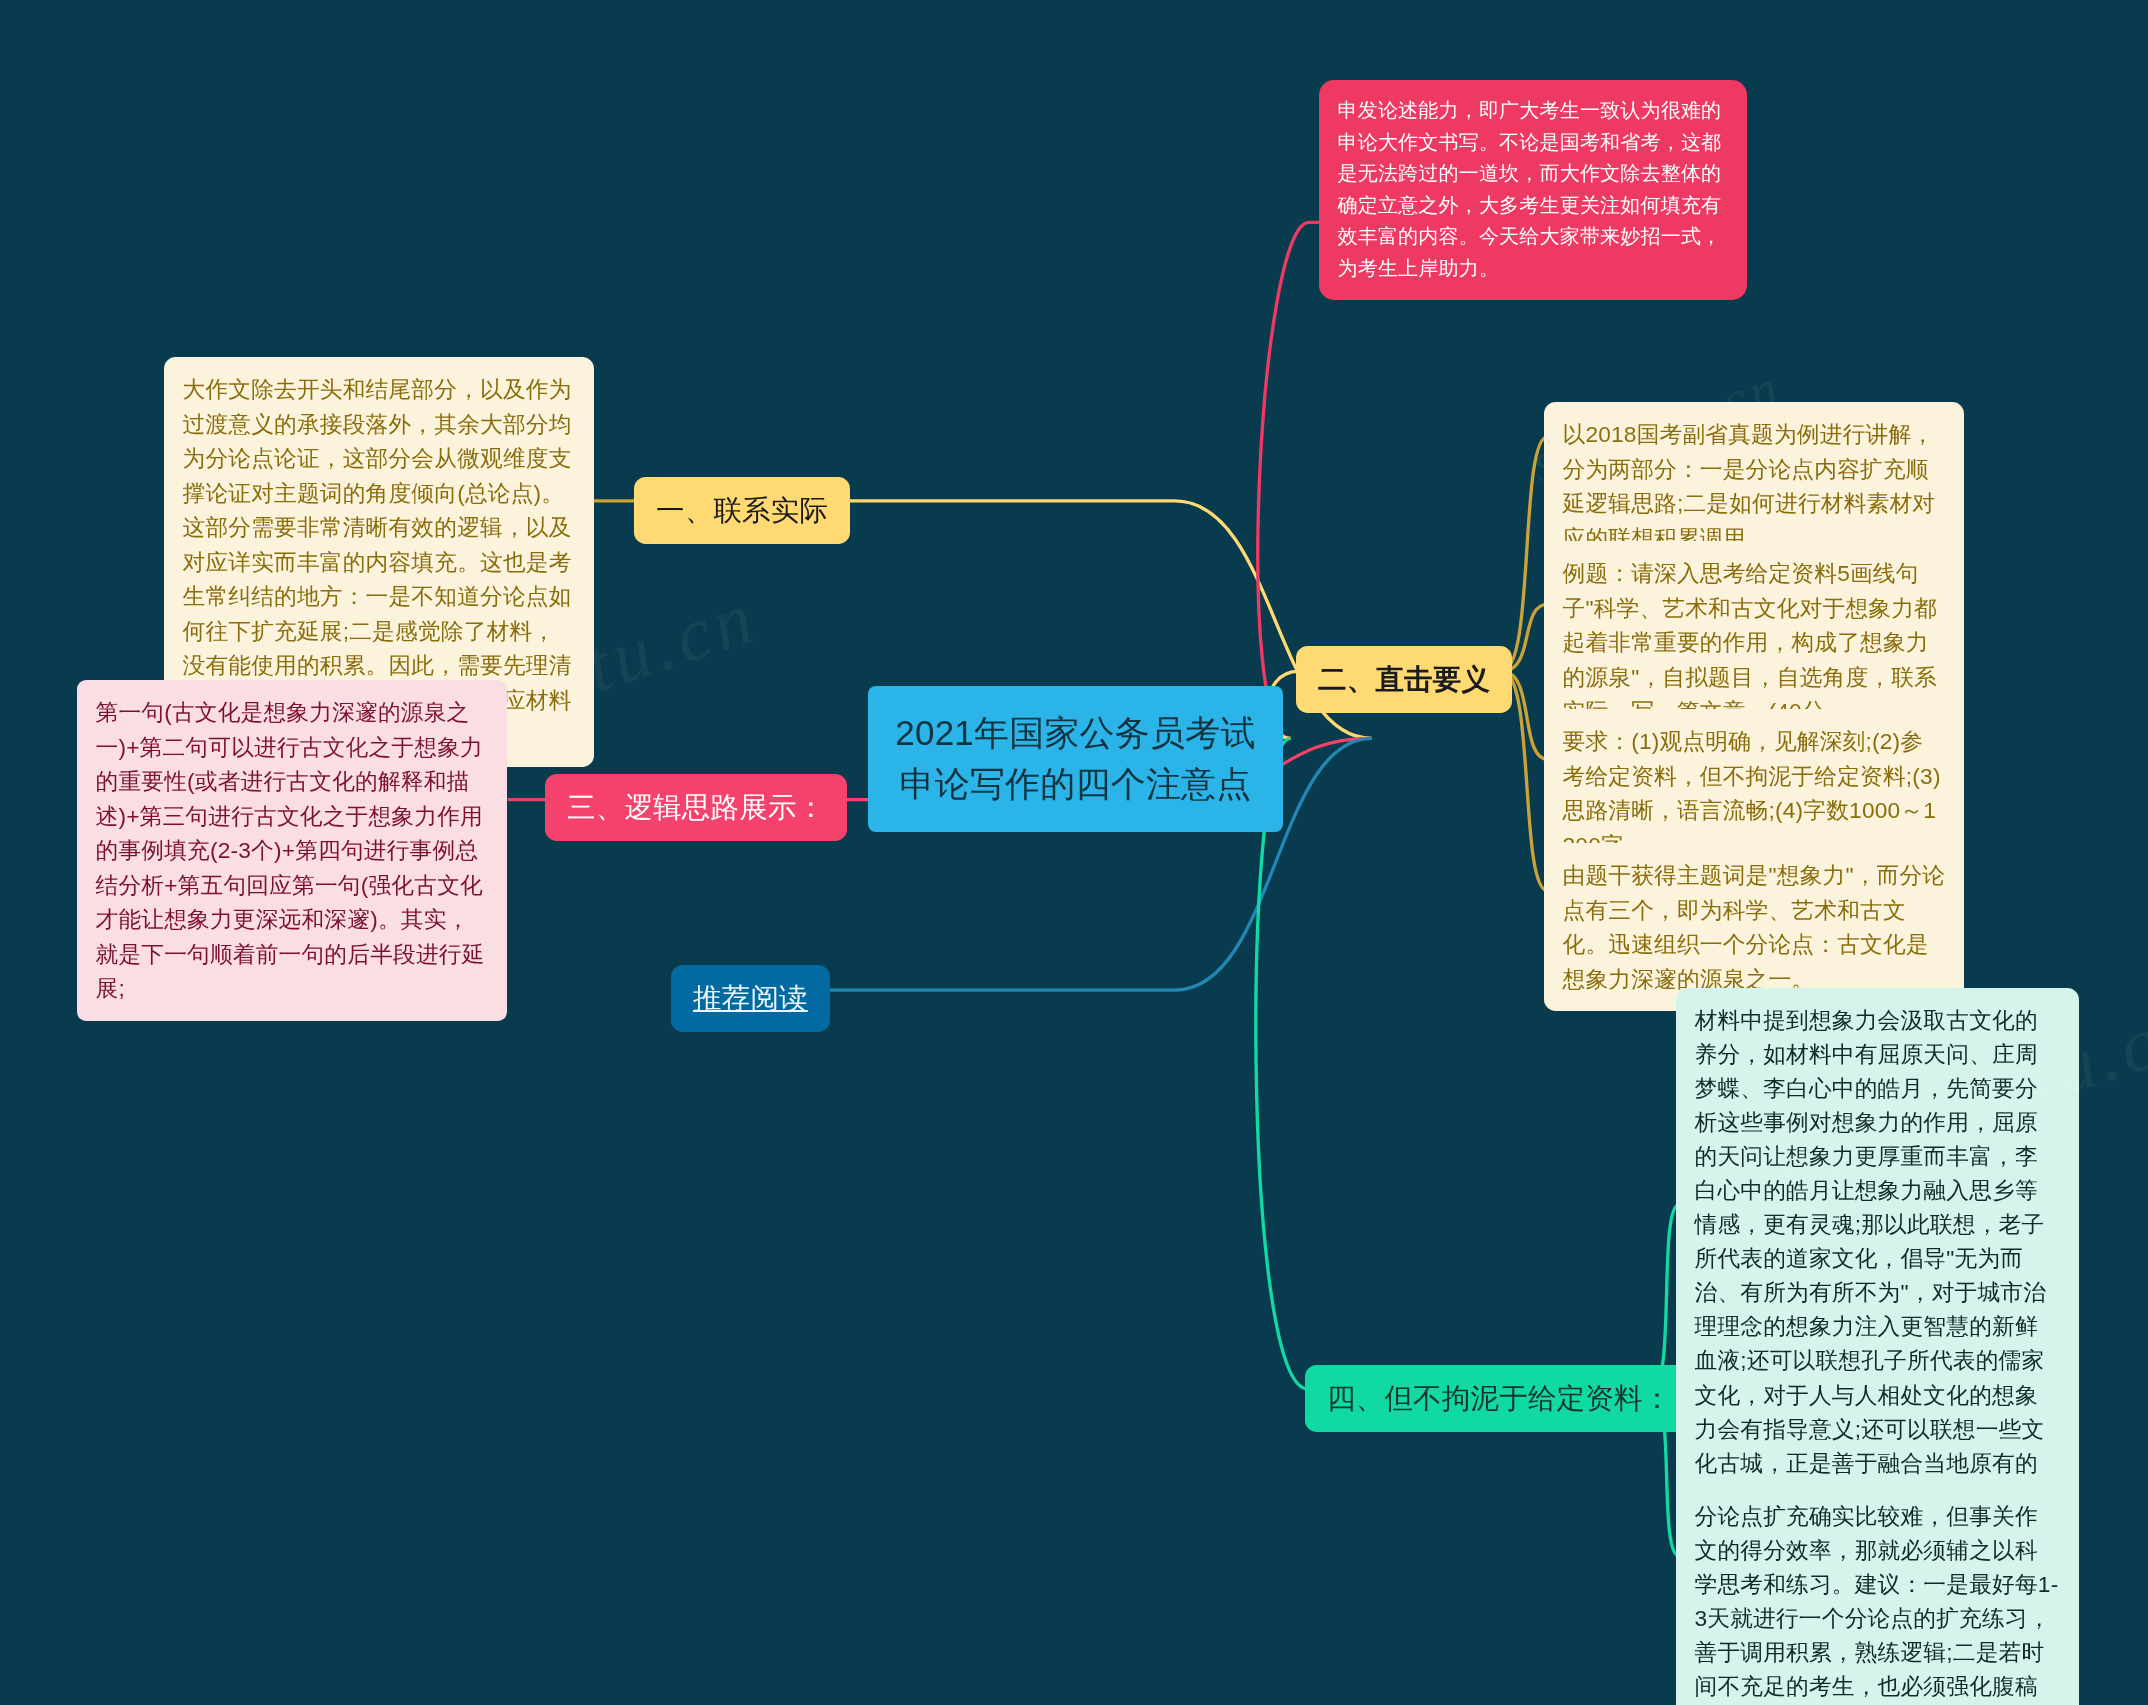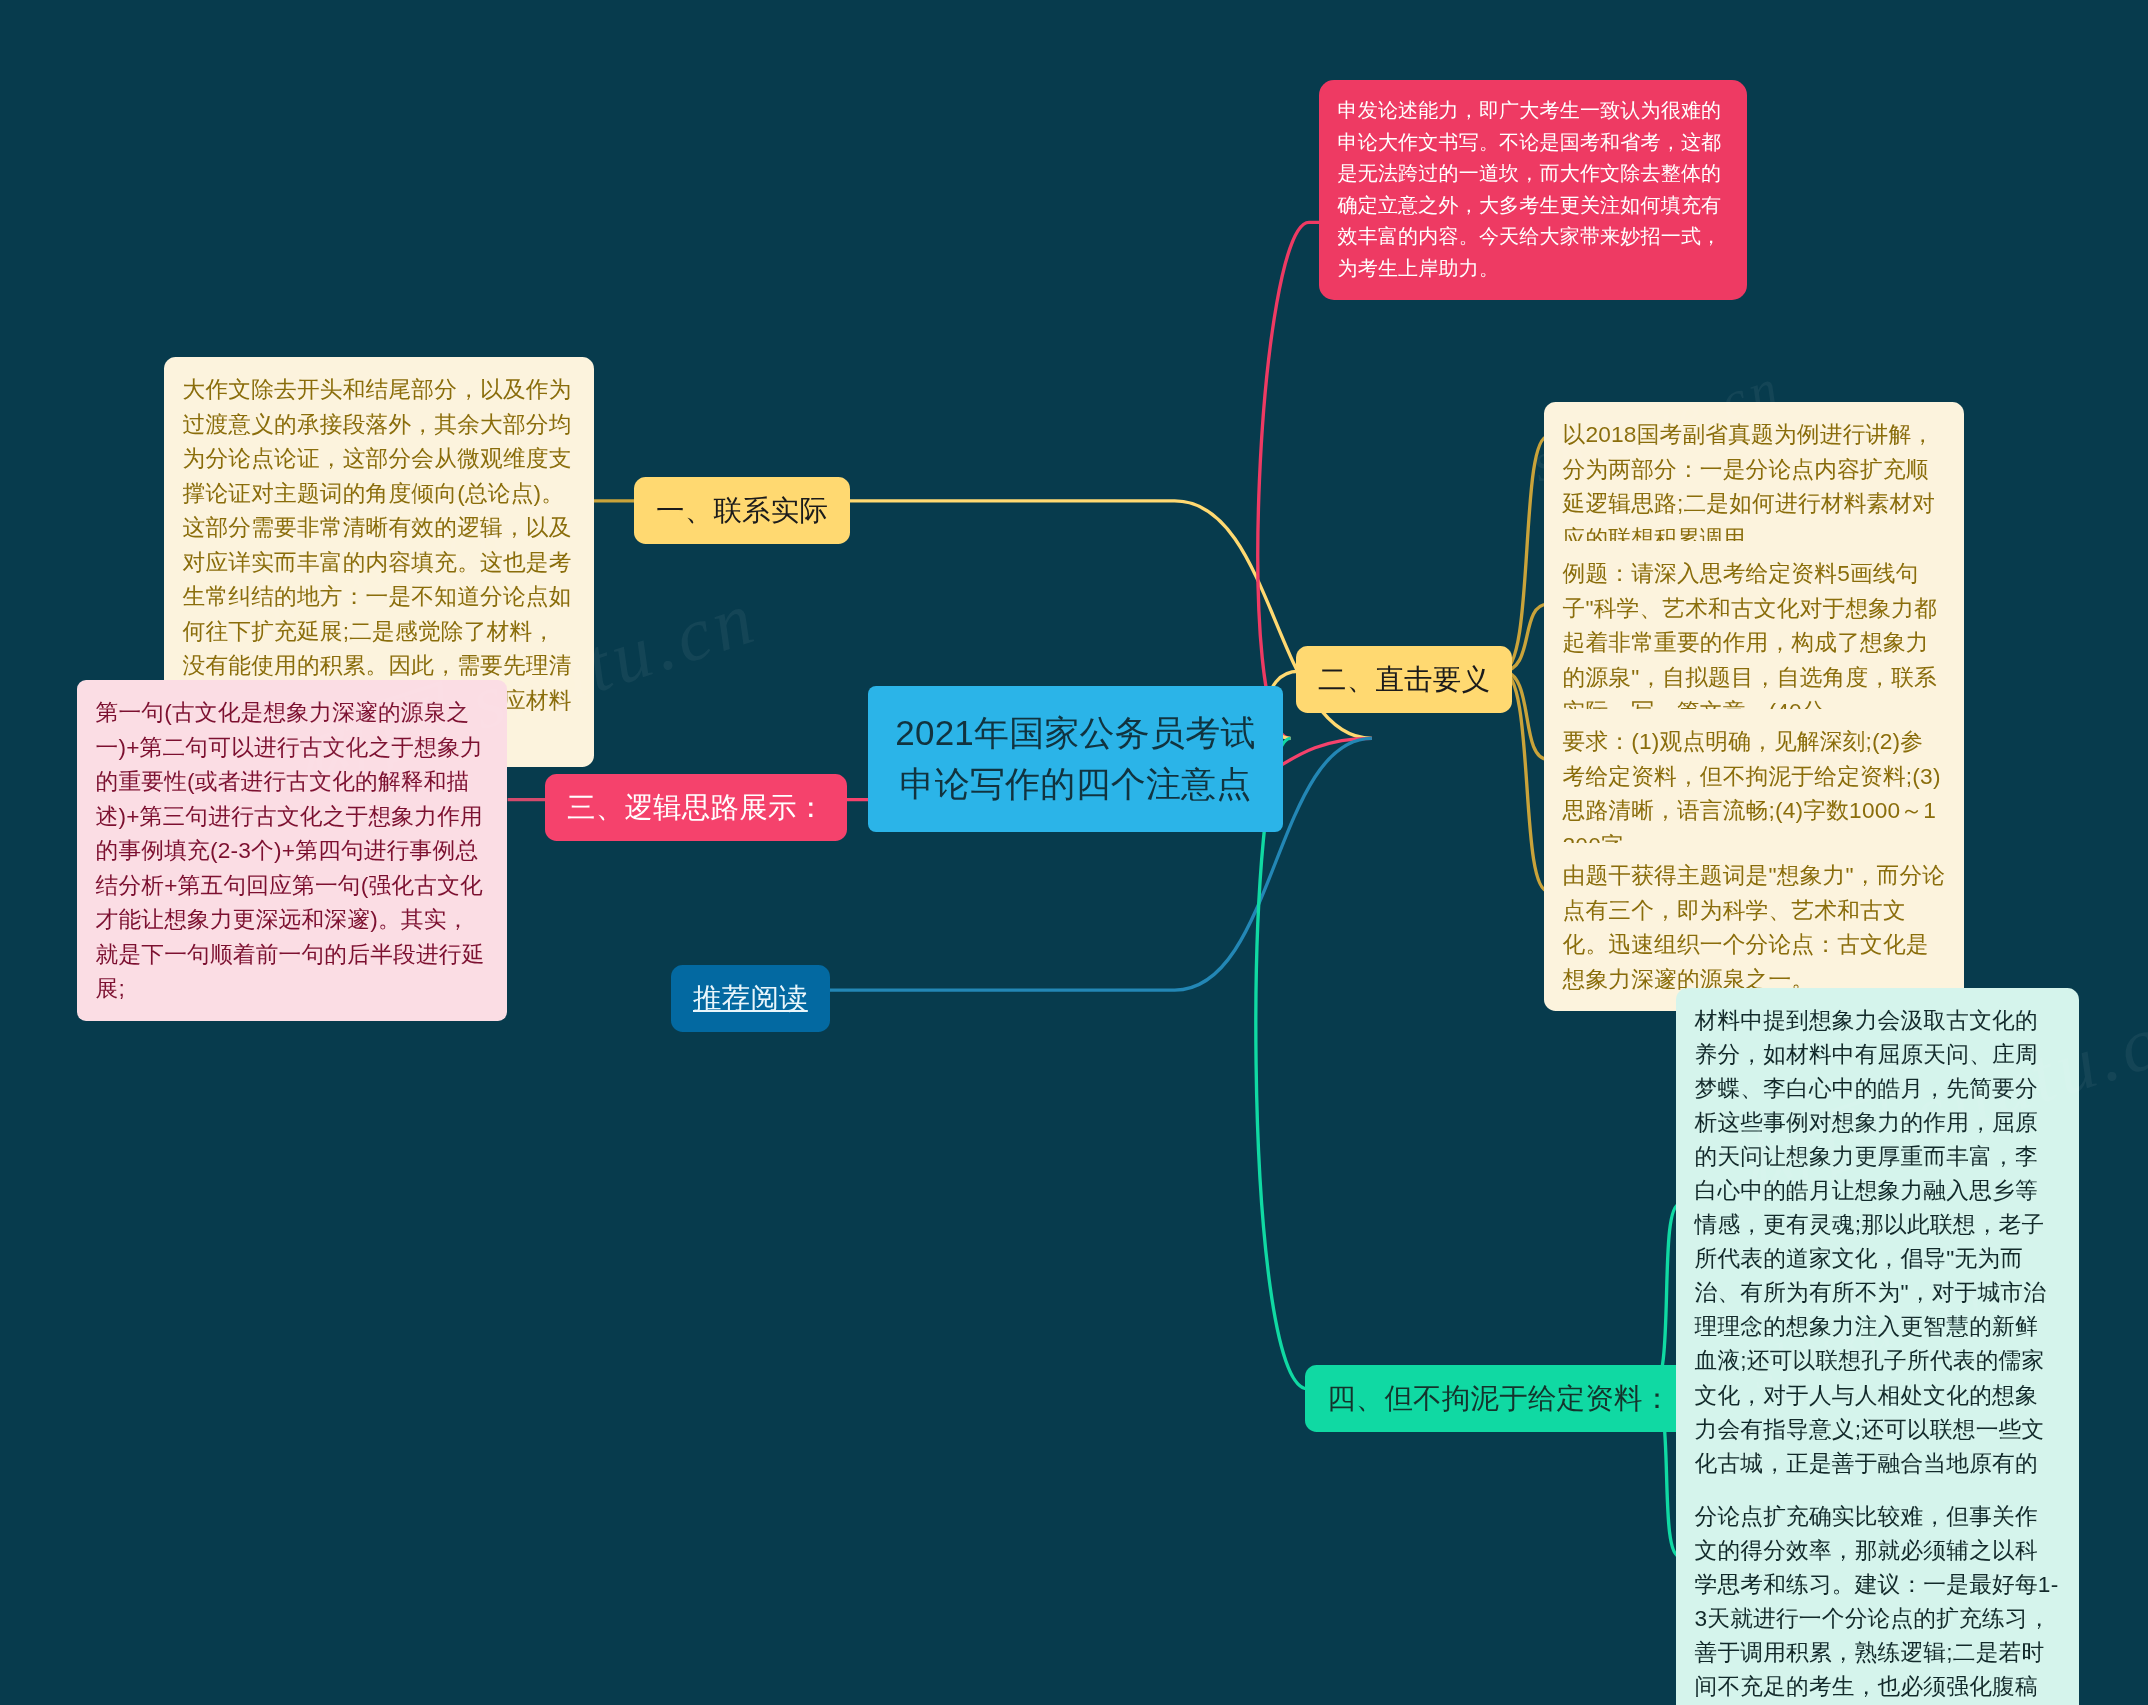--- a/index.html
+++ b/index.html
@@ -133,21 +133,21 @@
   <div class="node branch yellow" style="left:634px; top:477px;">一、联系实际</div>
 
   <div class="node leaf cream" style="left:164px; top:357px; width:430px;">大作文除去开头和结尾部分，以及作为过渡意义的承接段落外，其余大部分均为分论点论证，这部分会从微观维度支撑论证对主题词的角度倾向(总论点)。这部分需要非常清晰有效的逻辑，以及对应详实而丰富的内容填充。这也是考生常纠结的地方：一是不知道分论点如何往下扩充延展;二是感觉除了材料，没有能使用的积累。因此，需要先理清分论点思路顺延的逻辑，然后对应材料理解展开积累的调用和延展。</div>
 
   <div class="node branch pink" style="left:545px; top:774px;">三、逻辑思路展示：</div>
 
   <div class="node leaf pinkish" style="left:77px; top:680px; width:430px;">第一句(古文化是想象力深邃的源泉之一)+第二句可以进行古文化之于想象力的重要性(或者进行古文化的解释和描述)+第三句进行古文化之于想象力作用的事例填充(2-3个)+第四句进行事例总结分析+第五句回应第一句(强化古文化才能让想象力更深远和深邃)。其实，就是下一句顺着前一句的后半段进行延展;</div>
 
   <div class="node branch blue" style="left:671px; top:965px;">推荐阅读</div>
 
-  <div class="node branch yellow" style="left:1296px; top:646px;">二、直击要义</div>
+  <div class="node branch yellow" style="left:1296px; top:646px;font-weight:bold;">二、直击要义</div>
 
   <div class="node leaf cream" style="left:1544px; top:402px; width:420px;">以2018国考副省真题为例进行讲解，分为两部分：一是分论点内容扩充顺延逻辑思路;二是如何进行材料素材对应的联想积累调用。</div>
 
   <div class="node leaf cream" style="left:1544px; top:541px; width:420px;">例题：请深入思考给定资料5画线句子"科学、艺术和古文化对于想象力都起着非常重要的作用，构成了想象力的源泉"，自拟题目，自选角度，联系实际，写一篇文章。(40分</div>
 
   <div class="node leaf cream" style="left:1544px; top:709px; width:420px;">要求：(1)观点明确，见解深刻;(2)参考给定资料，但不拘泥于给定资料;(3)思路清晰，语言流畅;(4)字数1000～1200字。</div>
 
   <div class="node leaf cream" style="left:1544px; top:843px; width:420px;">由题干获得主题词是"想象力"，而分论点有三个，即为科学、艺术和古文化。迅速组织一个分论点：古文化是想象力深邃的源泉之一。</div>
 
   <div class="node branch green" style="left:1305px; top:1365px;">四、但不拘泥于给定资料：</div>

